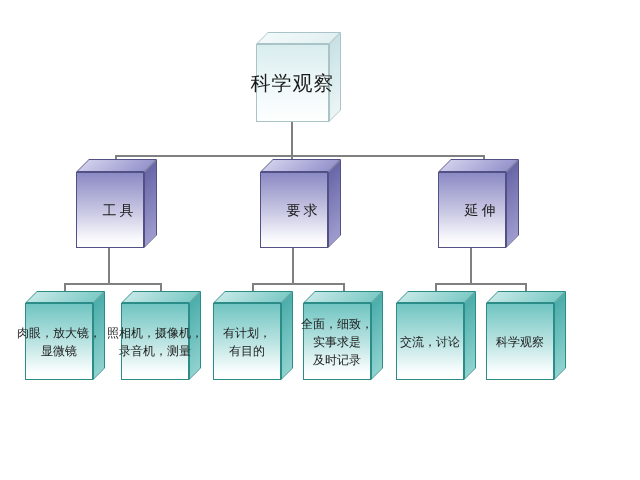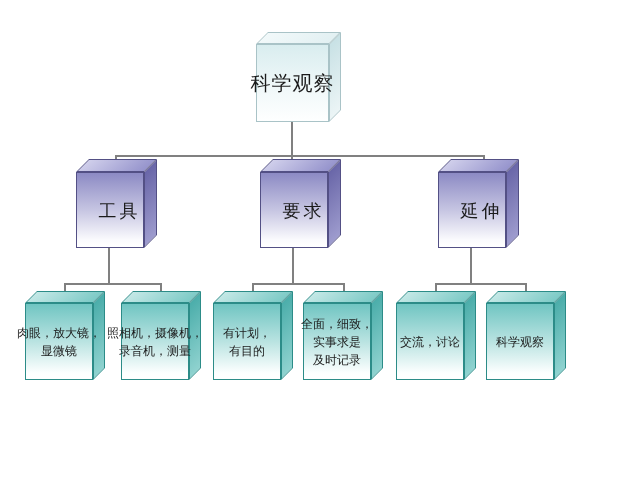--- a/index.html
+++ b/index.html
@@ -45,21 +45,21 @@
   .scheme-teal .face.frontf { background:linear-gradient(180deg,#70c5c2 0%,#b9e3e1 50%,#fdffff 92%,#ffffff 100%); }
   .scheme-teal .face.topf   { background:linear-gradient(105deg,#c4e8e6,#7ccac6); }
   .scheme-teal .face.rightf { background:linear-gradient(180deg,#4badaa,#90d3d0); }
 
   
   .sz-root { --w:73px; --h:78px; --d:12px; }
   .sz-mid  { --w:68px; --h:76px; --d:13px; }
   .sz-leaf { --w:68px; --h:77px; --d:12px; }
 
   .sz-root .label { font-size:20px; letter-spacing:1px; }
-  .sz-mid  .label { font-size:18px; letter-spacing:3px; text-indent:3px;margin-left:16px; }
+  .sz-mid  .label { font-size:14px; letter-spacing:3px; text-indent:3px;margin-left:16px; }
   .sz-leaf .label { font-size:12px; }
 </style>
 </head>
 <body>
 
 <div class="canvas">
 
   <div class="line" style="left:291px;top:122px;width:2px;height:48px"></div>
   <div class="line" style="left:115px;top:155px;width:370px;height:2px"></div>
   <div class="line" style="left:115px;top:155px;width:2px;height:14px"></div>

